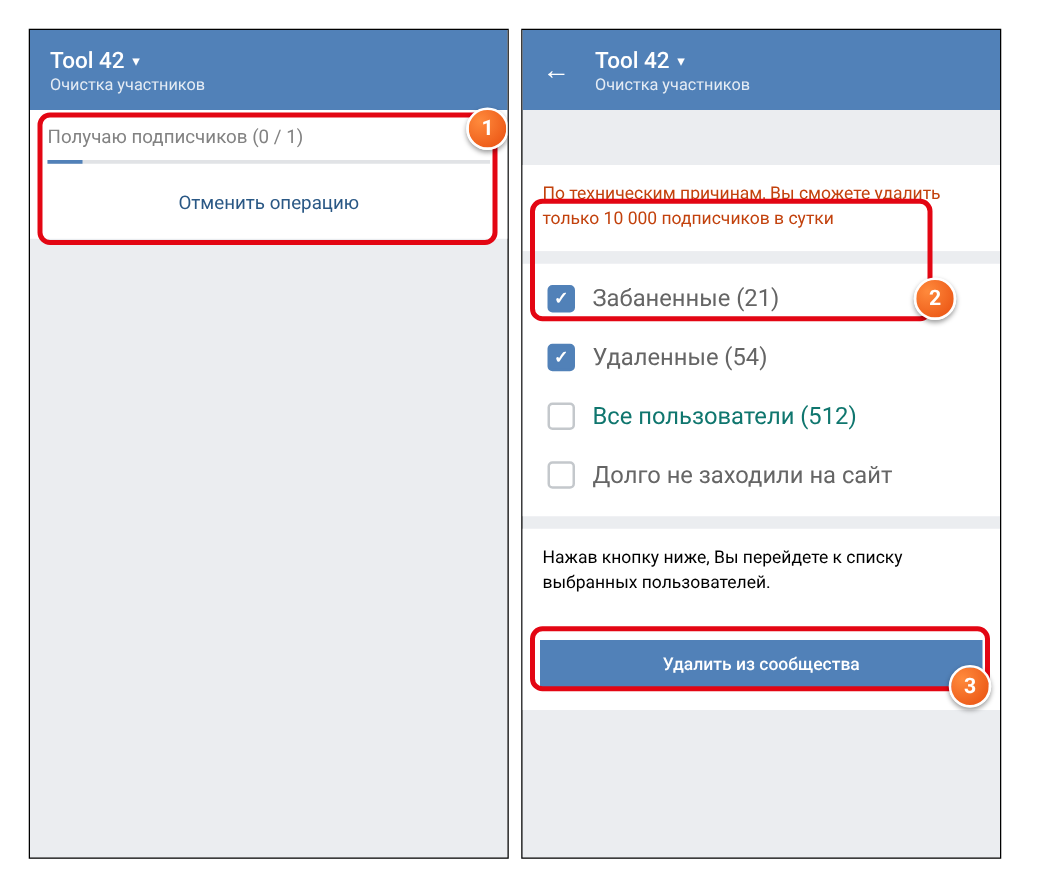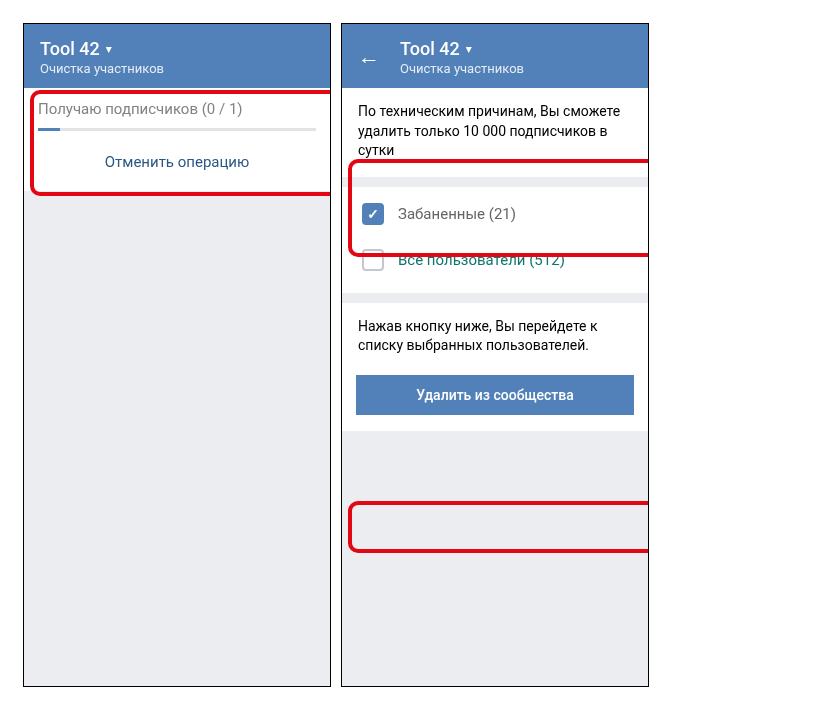--- a/index.html
+++ b/index.html
@@ -4,21 +4,21 @@
   <style>
     * { margin: 0; padding: 0; box-sizing: border-box; }
     body {
       font-family: -apple-system, BlinkMacSystemFont, "Segoe UI", Roboto, Arial, sans-serif;
       background: #fff;
       display: flex;
       gap: 10px;
       padding: 23px;
     }
     .phone {
-      width: 308px;
+      width: 384px;
       height: 664px;
       background: #ebedf0;
       border: 1px solid #000;
       position: relative;
       overflow: hidden;
     }
     .header {
       background: #5181b8;
       color: #fff;
       padding: 14px 16px 12px;
@@ -77,24 +77,25 @@
     .cancel-btn {
       text-align: center;
       color: #2a5885;
       font-size: 15px;
       font-weight: 400;
       padding: 18px 0 20px;
       cursor: pointer;
     }
     .info-text {
       font-size: 14px;
-      color: #000000;
+      color: #c2410c;
       padding: 14px 16px 16px;
       line-height: 1.4;
       background: #fff;
+      margin-top: 44px;
     }
     .options {
       background: #fff;
       padding: 4px 0 10px;
     }
     .option {
       display: flex;
       align-items: center;
       gap: 14px;
       padding: 12px 20px;
@@ -114,31 +115,31 @@
       background: #5181b8;
       border-color: #5181b8;
     }
     .checkbox.checked::after {
       content: "✓";
       color: #fff;
       font-size: 14px;
       font-weight: bold;
     }
     .option-label {
-      font-size: 15px;
+      font-size: 19px;
       color: #656565;
       text-align: right;
     }
     .option-label.red {
       color: #0f766e;
     }
     .hint-text {
       font-size: 14px;
       color: #000;
-      padding: 14px 16px 19px;
+      padding: 14px 16px 36px;
       line-height: 1.4;
       background: #fff;
       margin-top: 10px;
     }
     .delete-btn {
       background: #5181b8;
       color: #fff;
       text-align: center;
       font-size: 14px;
       font-weight: 500;
@@ -219,22 +220,30 @@
 
   <div class="info-text">По техническим причинам, Вы сможете удалить только 10 000 подписчиков в сутки</div>
   <div class="gap"></div>
 
   <div class="options">
     <div class="option">
       <div class="checkbox checked"></div>
       <div class="option-label">Забаненные (21)</div>
     </div>
     <div class="option">
+      <div class="checkbox checked"></div>
+      <div class="option-label">Удаленные (54)</div>
+    </div>
+    <div class="option">
       <div class="checkbox"></div>
       <div class="option-label red">Все пользователи (512)</div>
+    </div>
+    <div class="option">
+      <div class="checkbox"></div>
+      <div class="option-label">Долго не заходили на сайт</div>
     </div>
   </div>
 
   <div class="hint-text">Нажав кнопку ниже, Вы перейдете к списку выбранных пользователей.</div>
   <div class="btn-wrap">
     <div class="delete-btn">Удалить из сообщества</div>
   </div>
 
   <div class="highlight-box" style="top:135px; left:6px; width:322px; height:98px;"></div>
   <div class="badge" style="top:198px; left:313px;">

